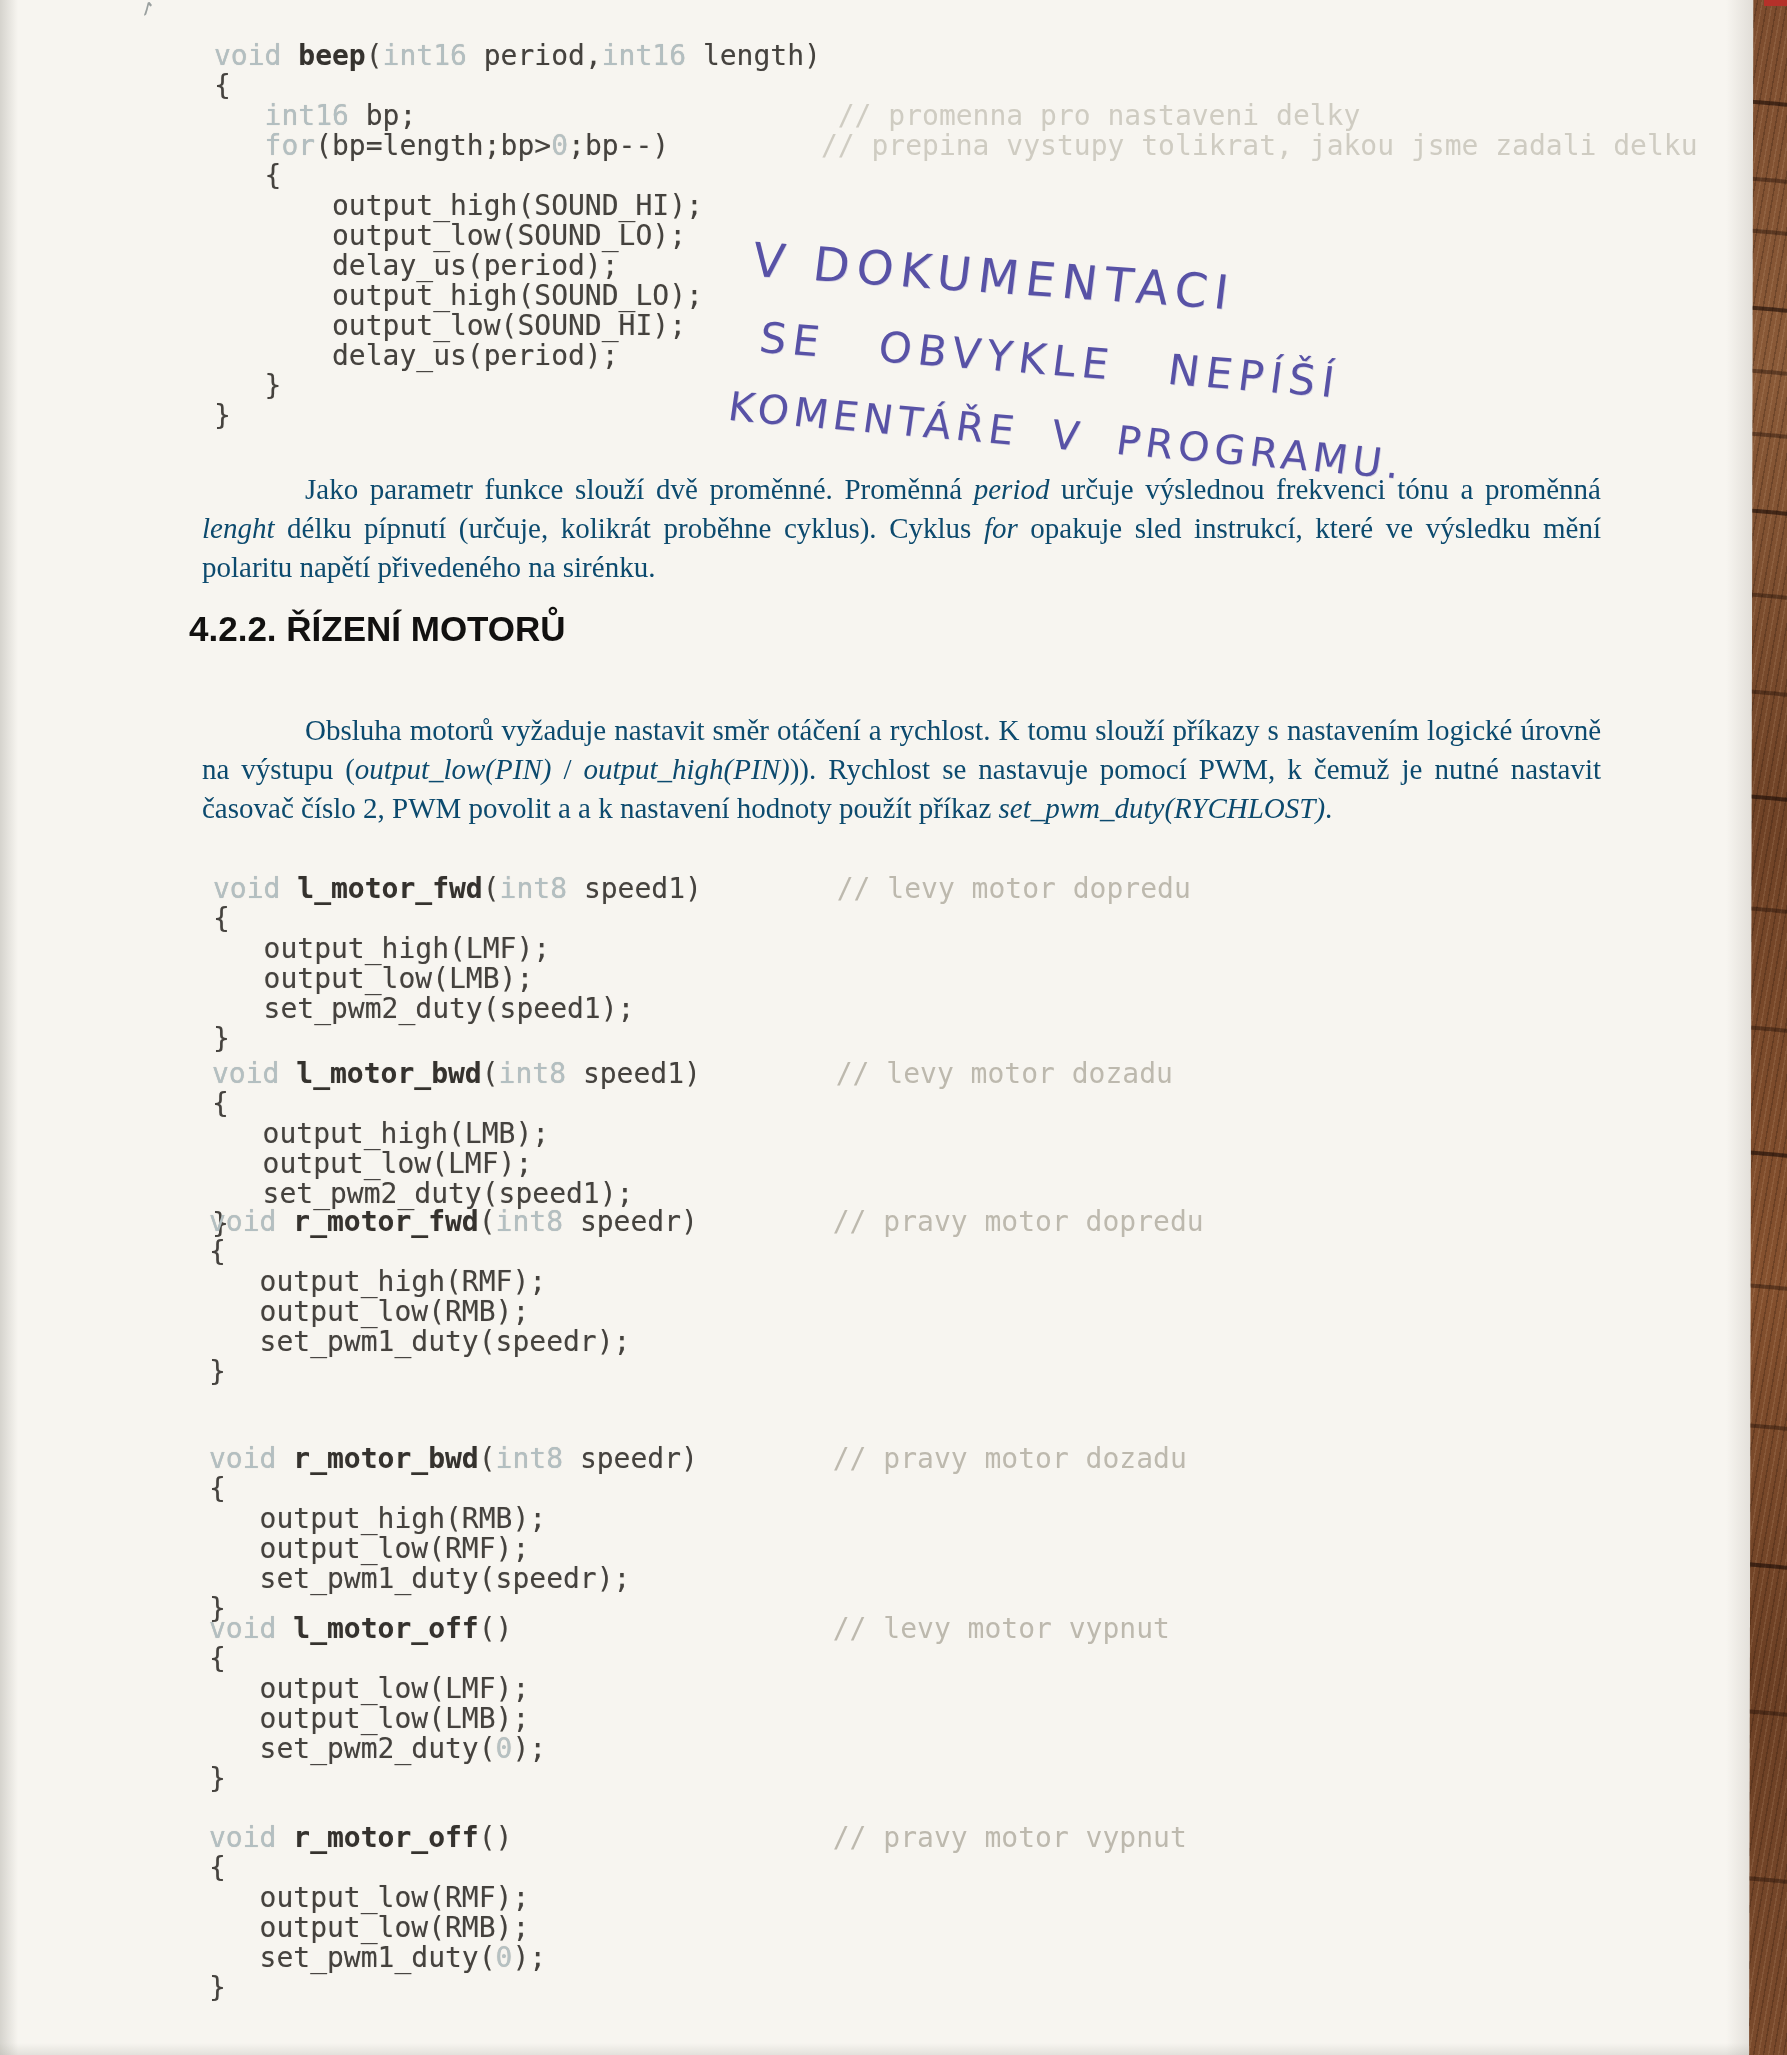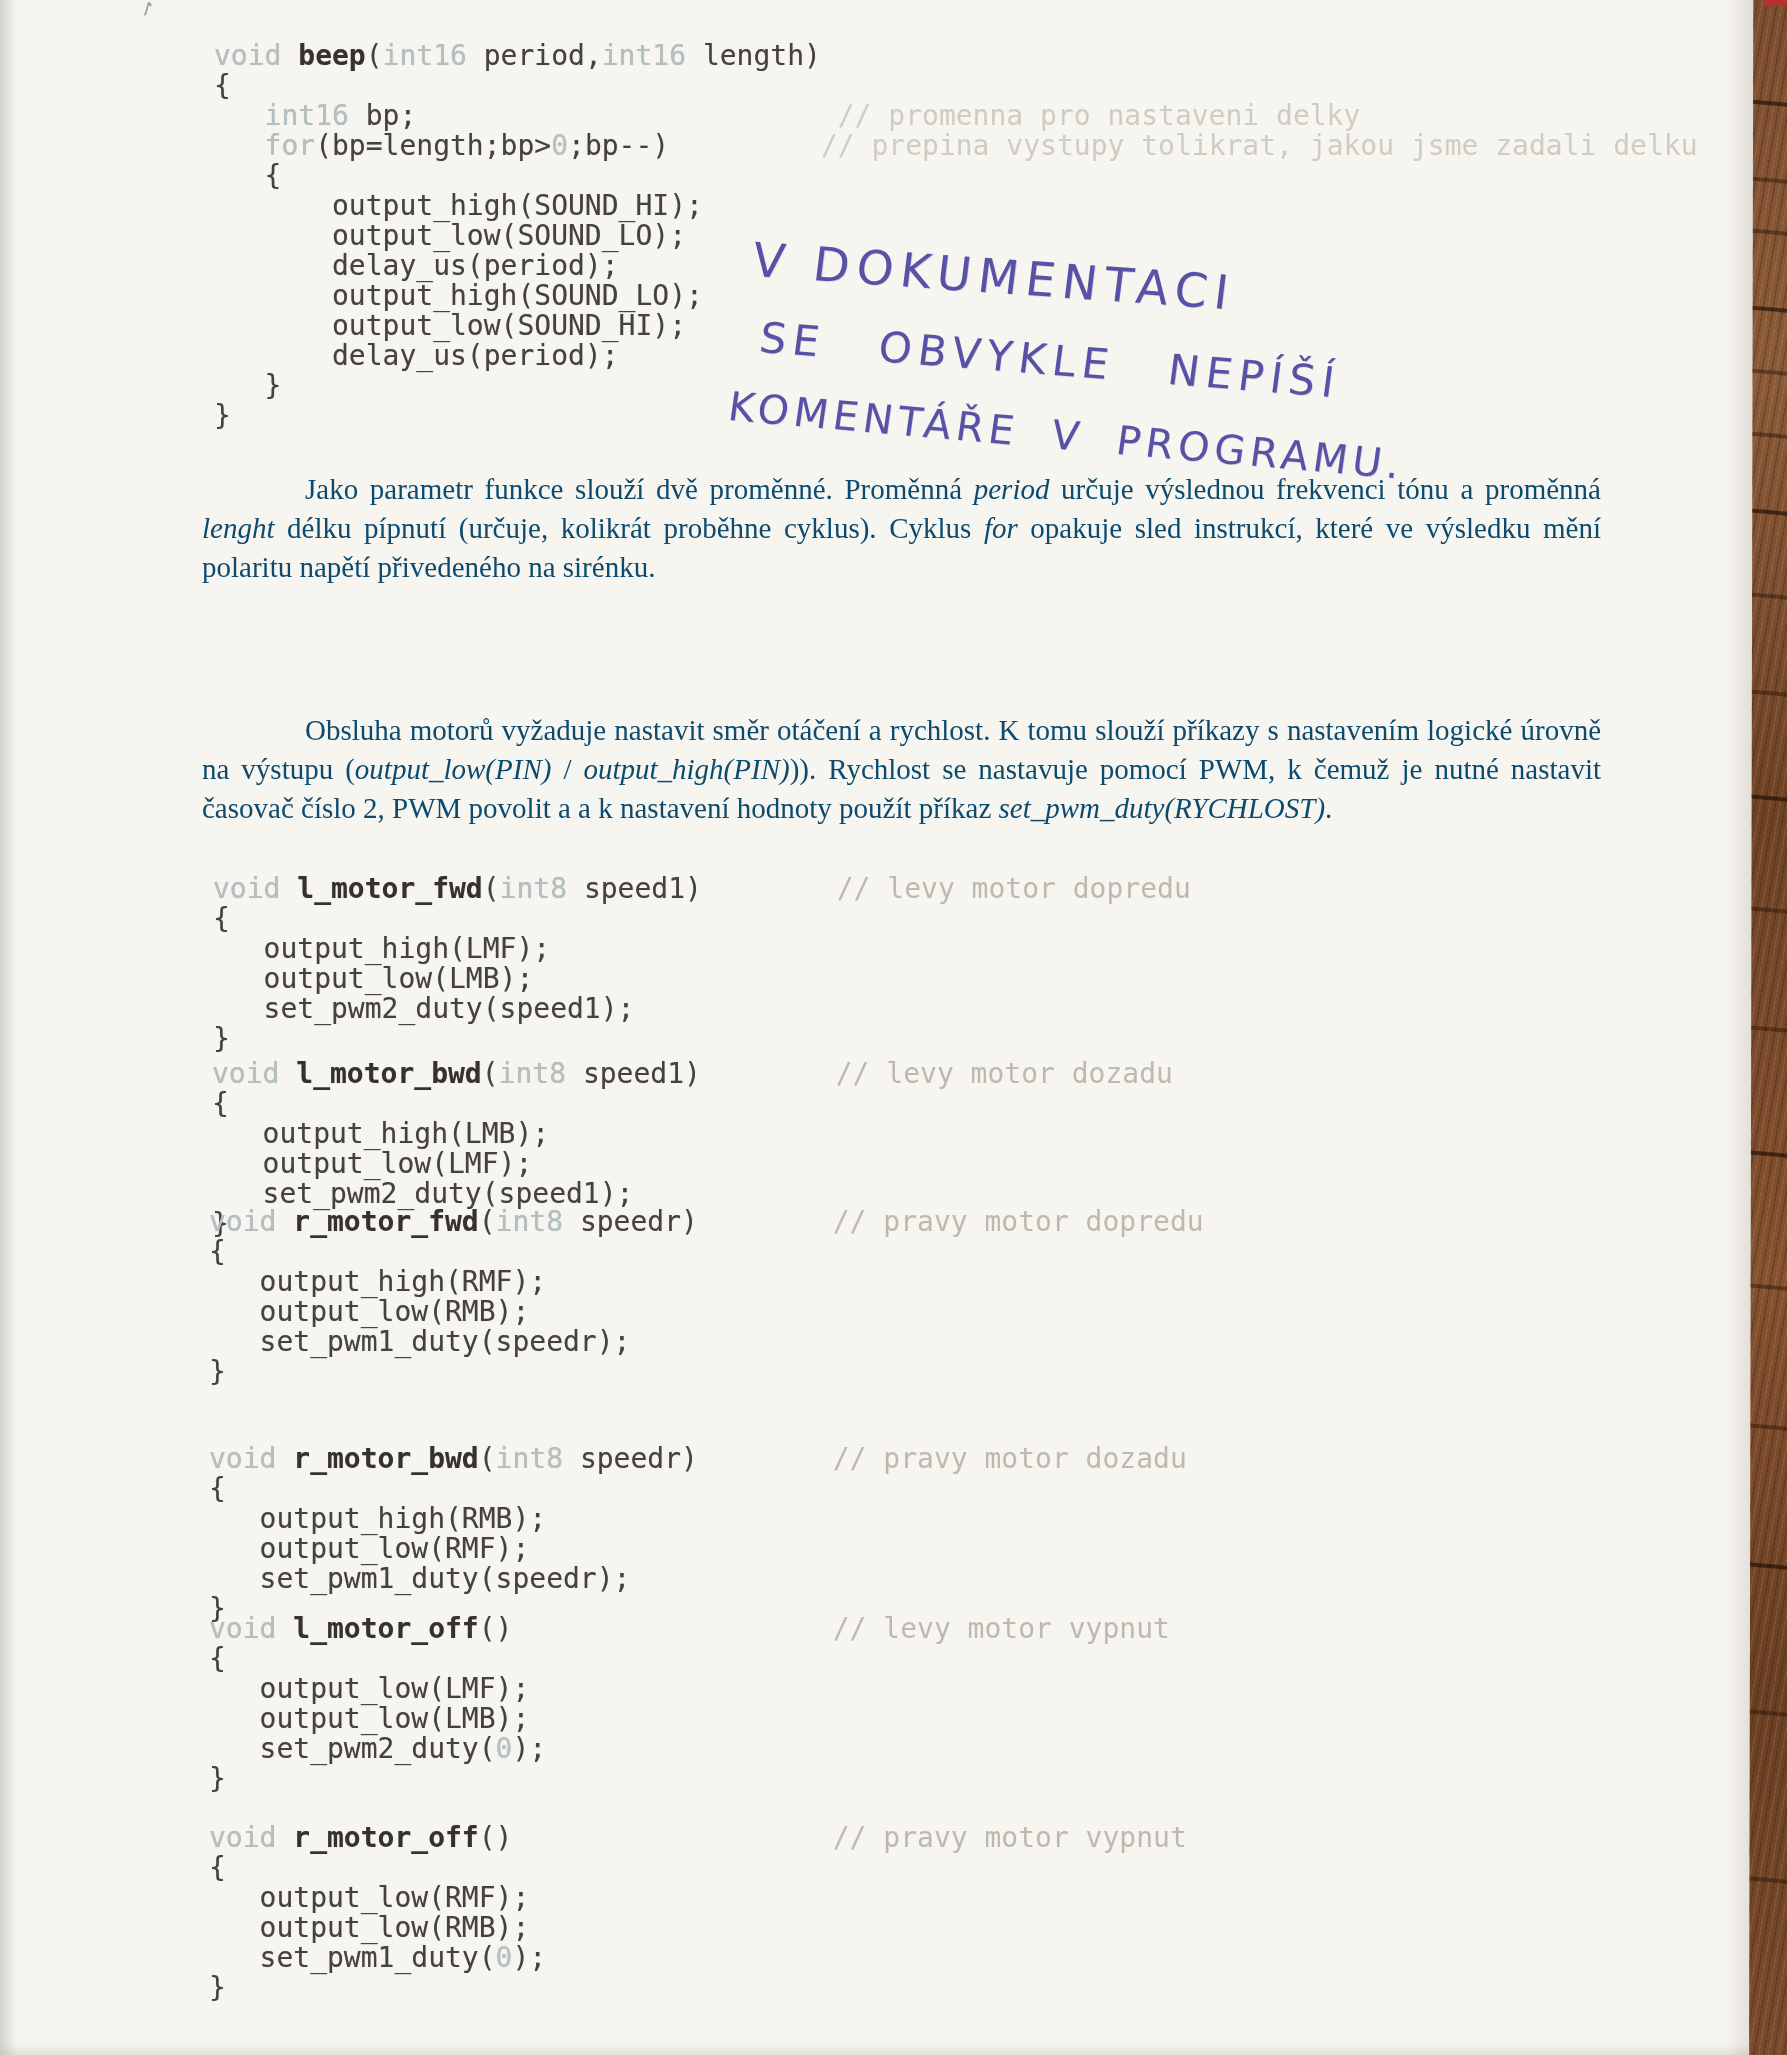--- a/index.html
+++ b/index.html
@@ -78,20 +78,21 @@
   <span class="mark-top">✓</span>
 
   <pre class="code code-beep"><div class="code-line"><span class="seg-kw">void</span><span class="seg-pl"> </span><span class="seg-fn">beep</span><span class="seg-pl">(</span><span class="seg-kw">int16</span><span class="seg-pl"> period,</span><span class="seg-kw">int16</span><span class="seg-pl"> length)</span></div><div class="code-line"><span class="seg-pl">{</span></div><div class="code-line"><span class="seg-pl">   </span><span class="seg-kw">int16</span><span class="seg-pl"> bp;</span><span class="seg-pl">                         </span><span class="seg-cm">// promenna pro nastaveni delky</span></div><div class="code-line"><span class="seg-pl">   </span><span class="seg-kw">for</span><span class="seg-pl">(bp=length;bp&gt;</span><span class="seg-num">0</span><span class="seg-pl">;bp--)</span><span class="seg-pl">         </span><span class="seg-cm">// prepina vystupy tolikrat, jakou jsme zadali delku</span></div><div class="code-line"><span class="seg-pl">   {</span></div><div class="code-line"><span class="seg-pl">       output_high(SOUND_HI);</span></div><div class="code-line"><span class="seg-pl">       output_low(SOUND_LO);</span></div><div class="code-line"><span class="seg-pl">       delay_us(period);</span></div><div class="code-line"><span class="seg-pl">       output_high(SOUND_LO);</span></div><div class="code-line"><span class="seg-pl">       output_low(SOUND_HI);</span></div><div class="code-line"><span class="seg-pl">       delay_us(period);</span></div><div class="code-line"><span class="seg-pl">   }</span></div><div class="code-line"><span class="seg-pl">}</span></div></pre>
 
   <div class="hw hw1">V DOKUMENTACI</div>
   <div class="hw hw2">SE OBVYKLE NEPÍŠÍ</div>
   <div class="hw hw3">KOMENTÁŘE V PROGRAMU.</div>
 
   <p class="para para1"><span class="seg-r">Jako parametr funkce slouží dvě proměnné. Proměnná </span><span class="seg-i">period</span><span class="seg-r"> určuje výslednou frekvenci tónu a proměnná </span><span class="seg-i">lenght</span><span class="seg-r"> délku pípnutí (určuje, kolikrát proběhne cyklus). Cyklus </span><span class="seg-i">for</span><span class="seg-r"> opakuje sled instrukcí, které ve výsledku mění polaritu napětí přivedeného na sirénku.</span></p>
 
+  <h2 class="heading">4.2.2. ŘÍZENÍ MOTORŮ</h2>
 
   <p class="para para2"><span class="seg-r">Obsluha motorů vyžaduje nastavit směr otáčení a rychlost. K tomu slouží příkazy s nastavením logické úrovně na výstupu (</span><span class="seg-i">output_low(PIN)</span><span class="seg-r"> / </span><span class="seg-i">output_high(PIN)</span><span class="seg-r">)). Rychlost se nastavuje pomocí PWM, k čemuž je nutné nastavit časovač číslo 2, PWM povolit a a k nastavení hodnoty použít příkaz </span><span class="seg-i">set_pwm_duty(RYCHLOST)</span><span class="seg-r">.</span></p>
 
   <pre class="code code-b1"><div class="code-line"><span class="seg-kw">void</span><span class="seg-pl"> </span><span class="seg-fn">l_motor_fwd</span><span class="seg-pl">(</span><span class="seg-kw">int8</span><span class="seg-pl"> speed1)</span><span class="seg-pl">        </span><span class="seg-cm">// levy motor dopredu</span></div><div class="code-line"><span class="seg-pl">{</span></div><div class="code-line"><span class="seg-pl">   output_high(LMF);</span></div><div class="code-line"><span class="seg-pl">   output_low(LMB);</span></div><div class="code-line"><span class="seg-pl">   set_pwm2_duty(speed1);</span></div><div class="code-line"><span class="seg-pl">}</span></div></pre>
   <pre class="code code-b2"><div class="code-line"><span class="seg-kw">void</span><span class="seg-pl"> </span><span class="seg-fn">l_motor_bwd</span><span class="seg-pl">(</span><span class="seg-kw">int8</span><span class="seg-pl"> speed1)</span><span class="seg-pl">        </span><span class="seg-cm">// levy motor dozadu</span></div><div class="code-line"><span class="seg-pl">{</span></div><div class="code-line"><span class="seg-pl">   output_high(LMB);</span></div><div class="code-line"><span class="seg-pl">   output_low(LMF);</span></div><div class="code-line"><span class="seg-pl">   set_pwm2_duty(speed1);</span></div><div class="code-line"><span class="seg-pl">}</span></div></pre>
   <pre class="code code-b3"><div class="code-line"><span class="seg-kw">void</span><span class="seg-pl"> </span><span class="seg-fn">r_motor_fwd</span><span class="seg-pl">(</span><span class="seg-kw">int8</span><span class="seg-pl"> speedr)</span><span class="seg-pl">        </span><span class="seg-cm">// pravy motor dopredu</span></div><div class="code-line"><span class="seg-pl">{</span></div><div class="code-line"><span class="seg-pl">   output_high(RMF);</span></div><div class="code-line"><span class="seg-pl">   output_low(RMB);</span></div><div class="code-line"><span class="seg-pl">   set_pwm1_duty(speedr);</span></div><div class="code-line"><span class="seg-pl">}</span></div></pre>
   <pre class="code code-b4"><div class="code-line"><span class="seg-kw">void</span><span class="seg-pl"> </span><span class="seg-fn">r_motor_bwd</span><span class="seg-pl">(</span><span class="seg-kw">int8</span><span class="seg-pl"> speedr)</span><span class="seg-pl">        </span><span class="seg-cm">// pravy motor dozadu</span></div><div class="code-line"><span class="seg-pl">{</span></div><div class="code-line"><span class="seg-pl">   output_high(RMB);</span></div><div class="code-line"><span class="seg-pl">   output_low(RMF);</span></div><div class="code-line"><span class="seg-pl">   set_pwm1_duty(speedr);</span></div><div class="code-line"><span class="seg-pl">}</span></div></pre>
   <pre class="code code-b5"><div class="code-line"><span class="seg-kw">void</span><span class="seg-pl"> </span><span class="seg-fn">l_motor_off</span><span class="seg-pl">()</span><span class="seg-pl">                   </span><span class="seg-cm">// levy motor vypnut</span></div><div class="code-line"><span class="seg-pl">{</span></div><div class="code-line"><span class="seg-pl">   output_low(LMF);</span></div><div class="code-line"><span class="seg-pl">   output_low(LMB);</span></div><div class="code-line"><span class="seg-pl">   set_pwm2_duty(</span><span class="seg-num">0</span><span class="seg-pl">);</span></div><div class="code-line"><span class="seg-pl">}</span></div></pre>
   <pre class="code code-b6"><div class="code-line"><span class="seg-kw">void</span><span class="seg-pl"> </span><span class="seg-fn">r_motor_off</span><span class="seg-pl">()</span><span class="seg-pl">                   </span><span class="seg-cm">// pravy motor vypnut</span></div><div class="code-line"><span class="seg-pl">{</span></div><div class="code-line"><span class="seg-pl">   output_low(RMF);</span></div><div class="code-line"><span class="seg-pl">   output_low(RMB);</span></div><div class="code-line"><span class="seg-pl">   set_pwm1_duty(</span><span class="seg-num">0</span><span class="seg-pl">);</span></div><div class="code-line"><span class="seg-pl">}</span></div></pre>
 

